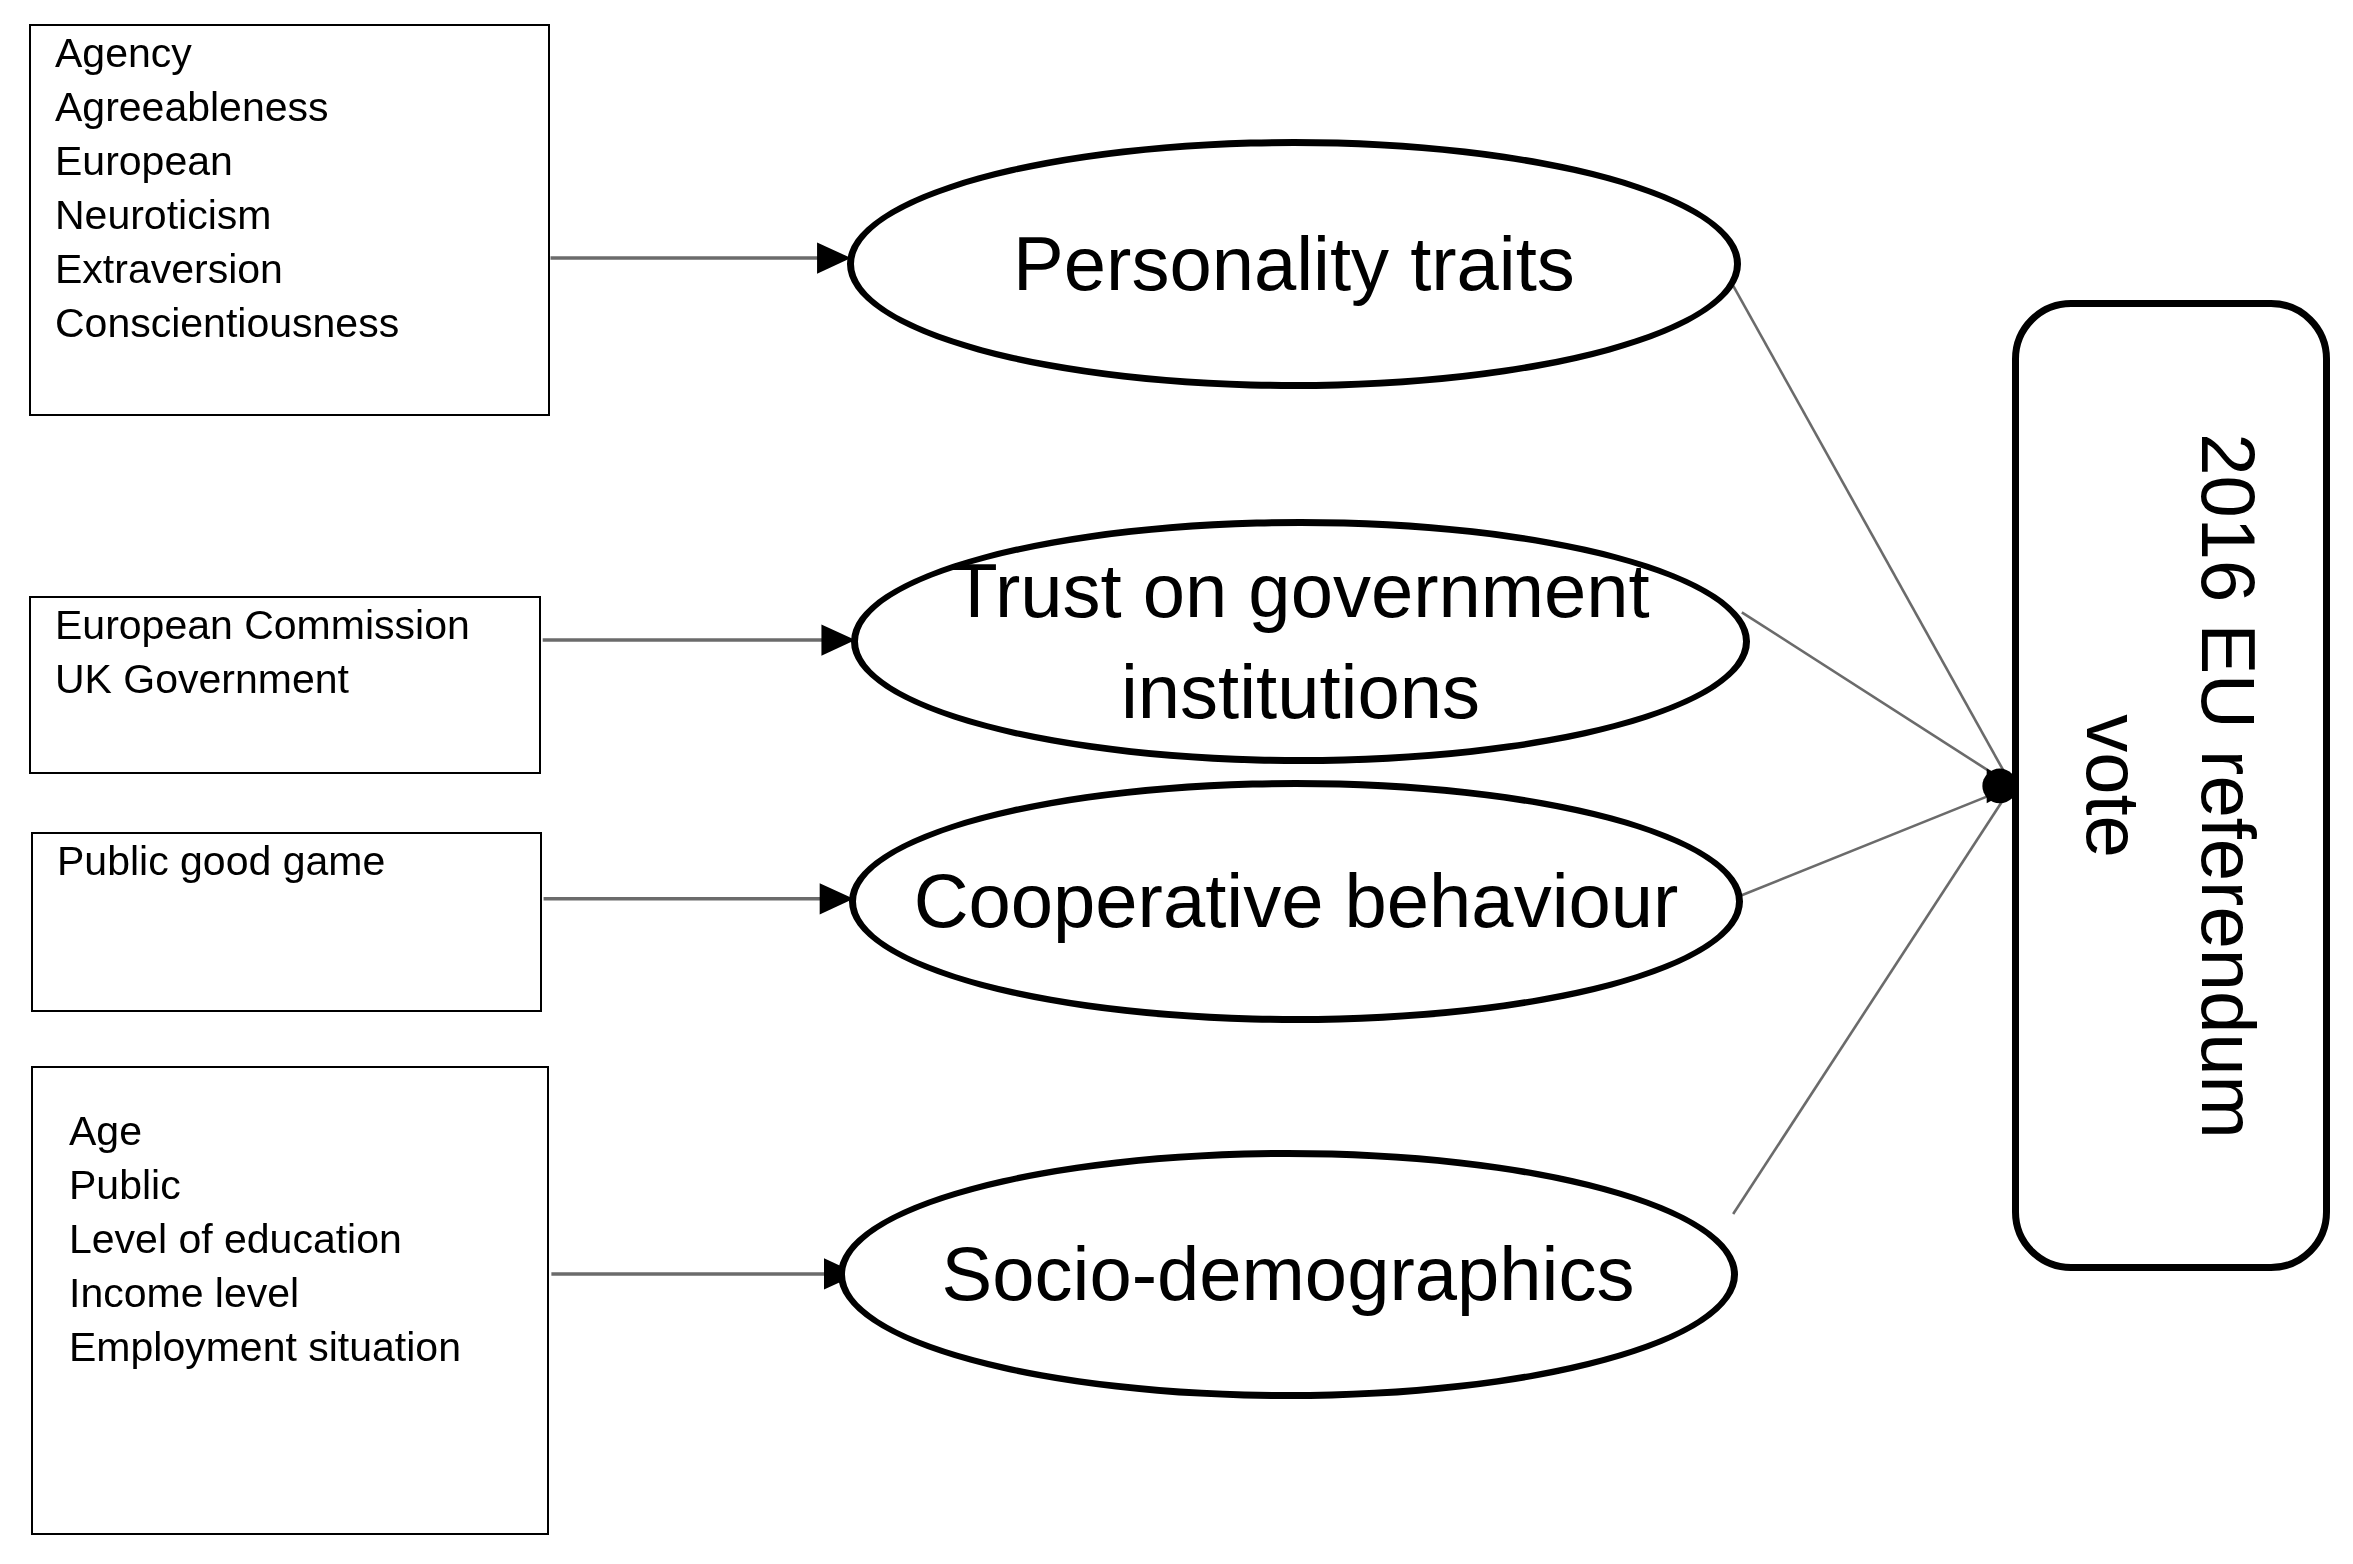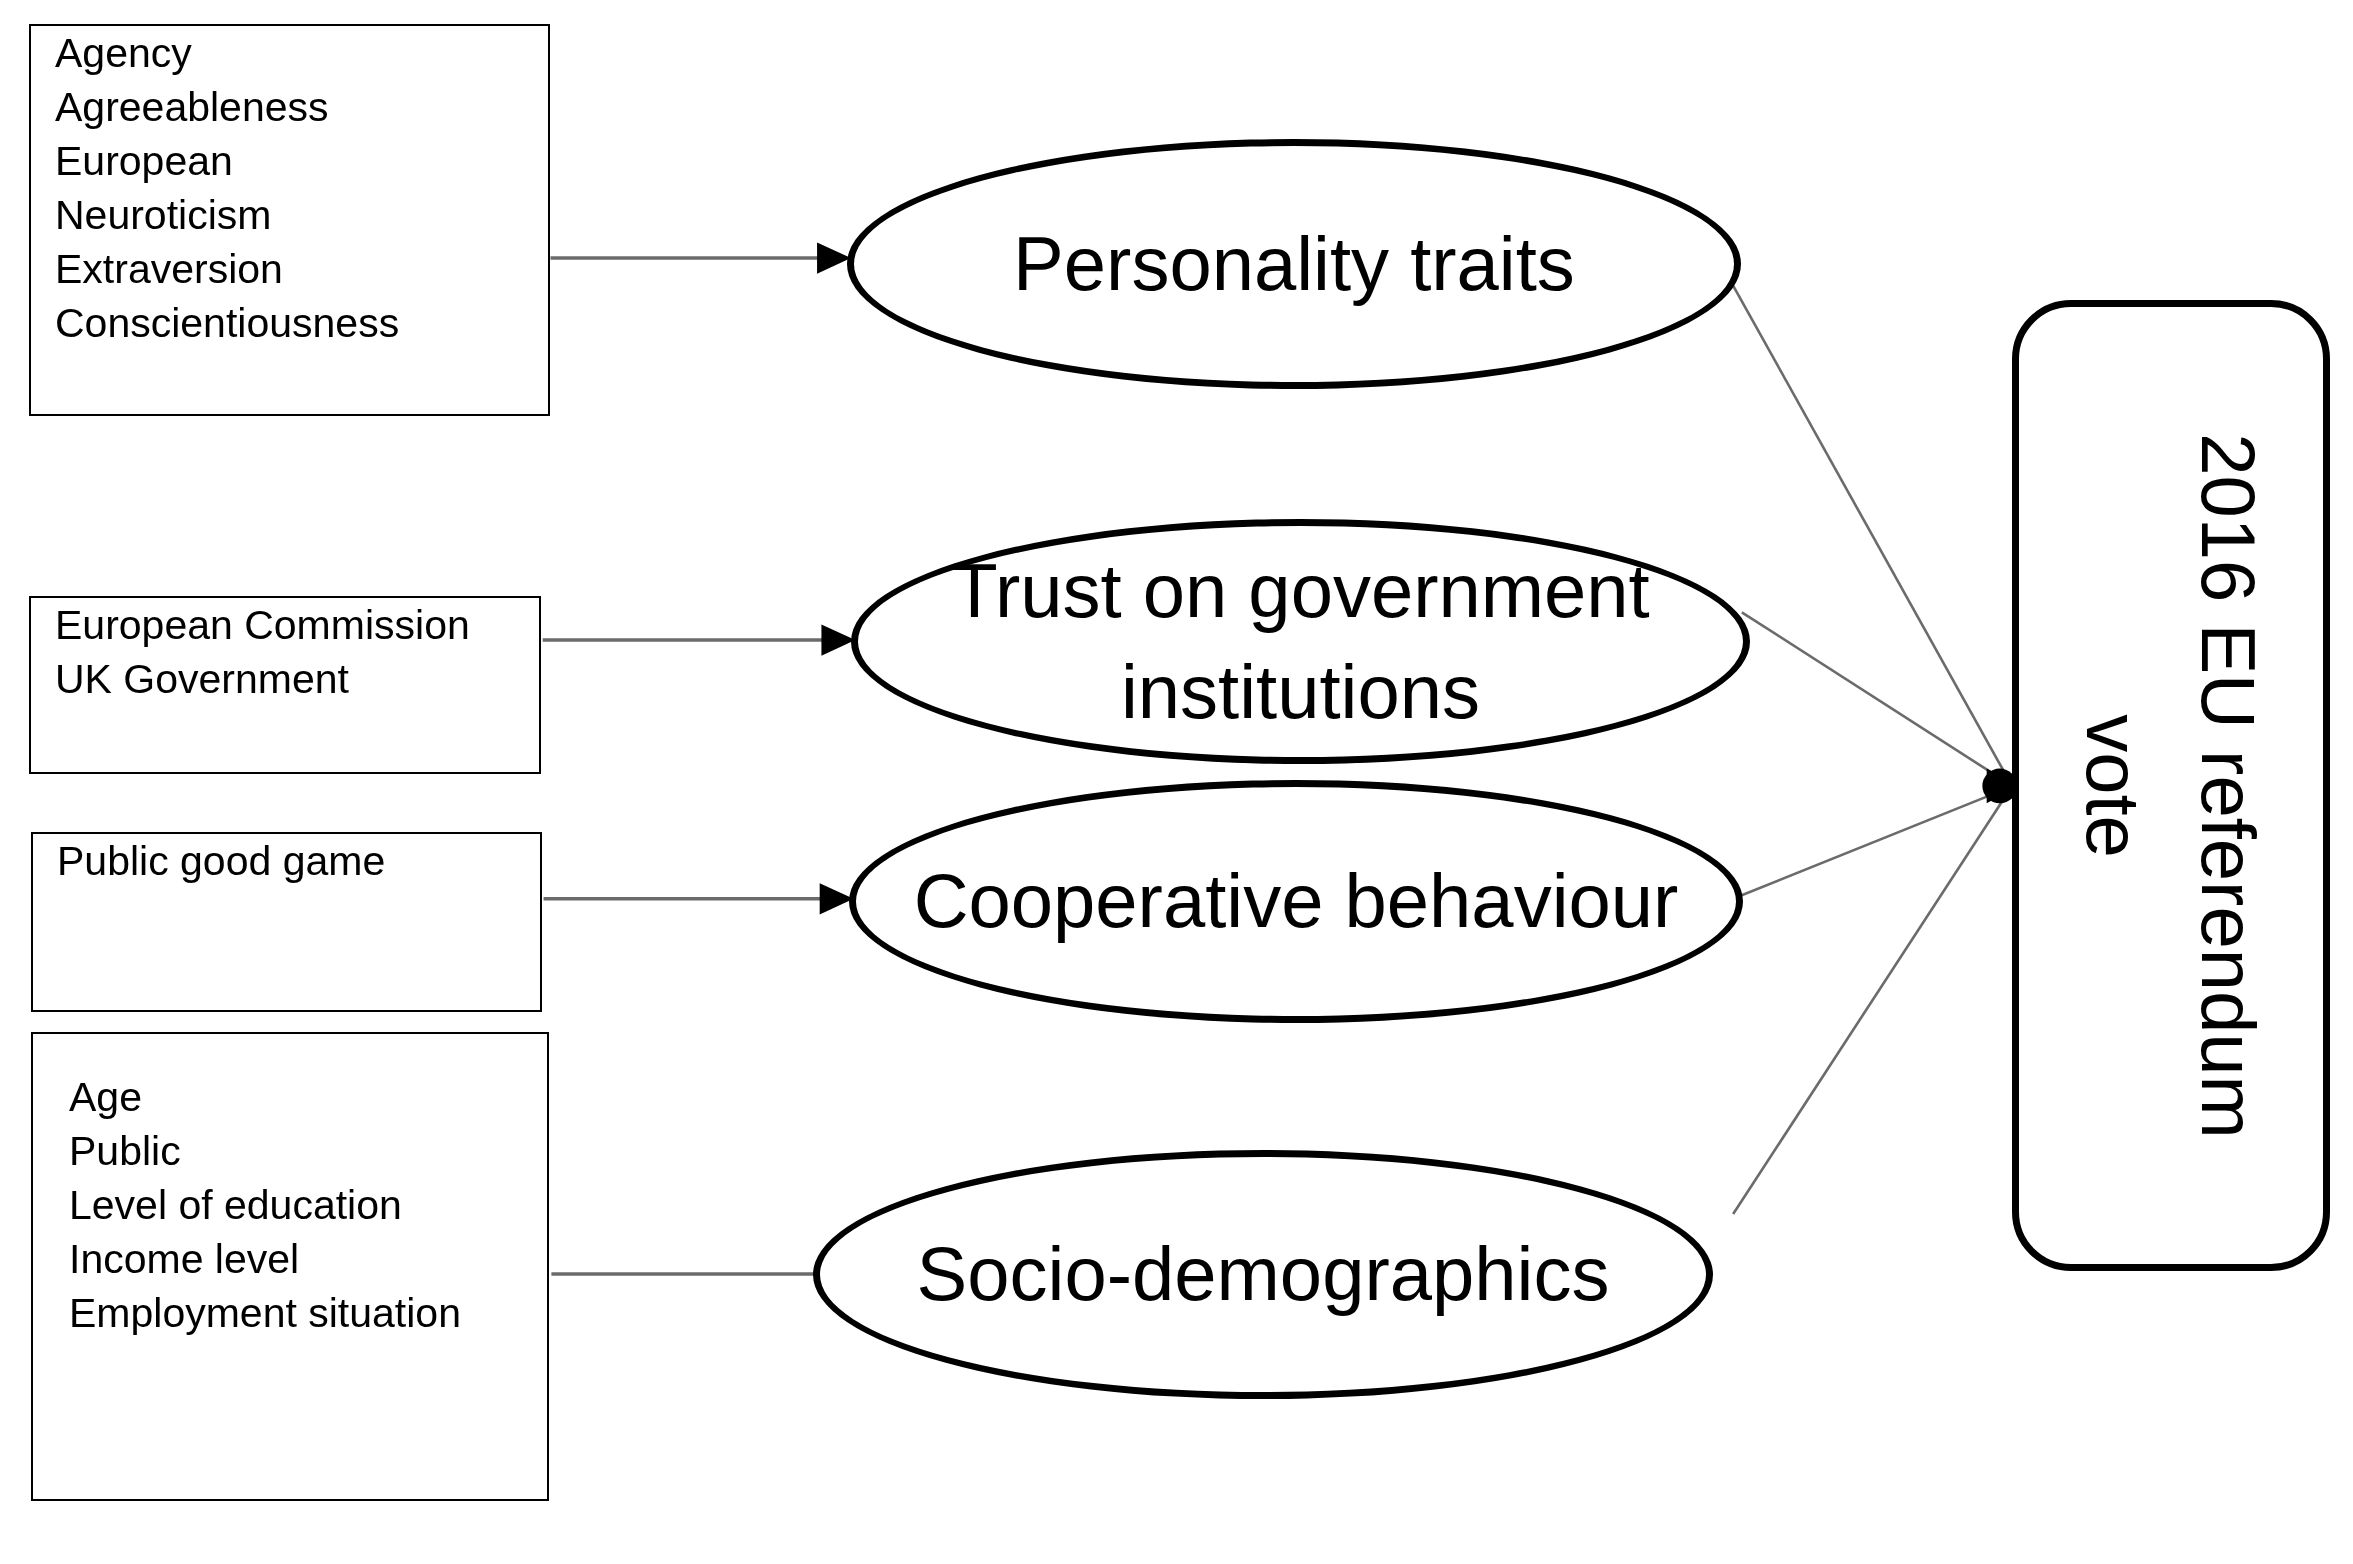--- a/index.html
+++ b/index.html
@@ -31,41 +31,41 @@
     padding-left: 24px;
     font-size: 41px;
     line-height: 54px;
     z-index: 1;
   }
   .src-box span { display: block; }
 
   #box-personality { left: 29px;  top: 24px;   width: 521px; height: 392px; }
   #box-trust       { left: 29px;  top: 560px;  width: 512px; height: 178px; margin-top: 36px; }
   #box-coop        { left: 31px;  top: 832px;  width: 511px; height: 180px; }
-  #box-socio       { left: 31px;  top: 1032px; width: 518px; height: 469px;
+  #box-socio       { left: 31px;  top: 1066px; width: 518px; height: 469px;
                      justify-content: flex-start; padding-top: 36px; padding-left: 36px; }
 
   .ellipse {
     position: absolute;
     background: #fff;
     border: 7px solid #000;
     border-radius: 50%;
     display: flex;
     align-items: center;
     justify-content: center;
     text-align: center;
     font-size: 76px;
     line-height: 1.32;
     white-space: pre-line;
     z-index: 1;
   }
   #ellipse-personality { left: 847px; top: 139px;  width: 894px; height: 250px; }
   #ellipse-trust       { left: 851px; top: 519px;  width: 899px; height: 245px; }
   #ellipse-coop        { left: 849px; top: 780px;  width: 894px; height: 243px; text-align: right; }
-  #ellipse-socio       { left: 813px; top: 1150px; width: 900px; height: 249px; }
+  #ellipse-socio       { left: 838px; top: 1150px; width: 900px; height: 249px; }
 
   .outcome-box {
     position: absolute;
     left: 2012px; top: 300px;
     width: 318px; height: 971px;
     background: #fff;
     border: 7px solid #000;
     border-radius: 59px;
     z-index: 2;
   }

